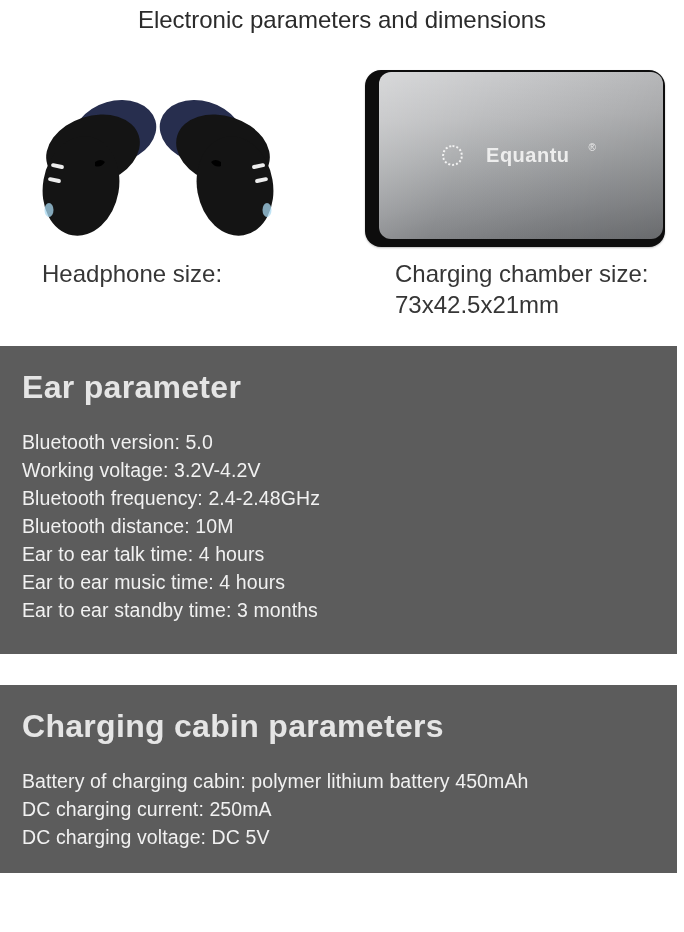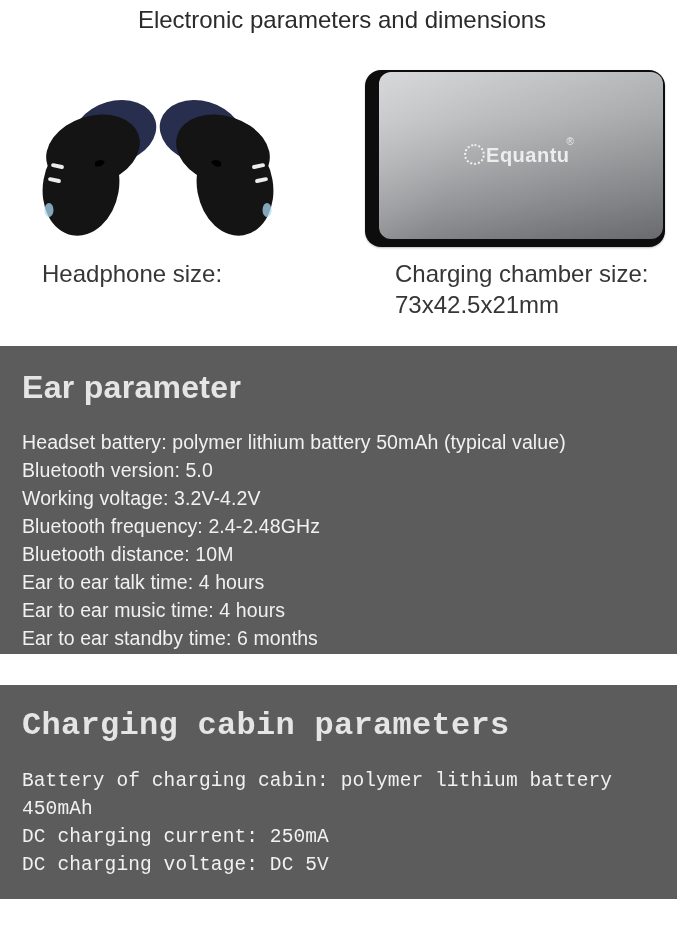--- a/index.html
+++ b/index.html
@@ -70,22 +70,22 @@
     border-radius: 12px;
     background:
       linear-gradient(115deg, rgba(255,255,255,0.30) 0%, rgba(255,255,255,0.06) 35%, rgba(0,0,0,0.05) 70%, rgba(0,0,0,0.12) 100%),
       linear-gradient(178deg, #c7c8ca 0%, #b8b9bb 28%, #a4a6a8 52%, #8d8f92 78%, #77797c 100%);
     display: flex;
     align-items: center;
     justify-content: center;
   }
   .case-logo {
     display: flex;
-    align-items: flex-start;
-    gap: 1px;
+    align-items: center;
+    gap: 23px;
     color: #ececec;
   }
   .logo-ring {
     width: 17px;
     height: 17px;
     border: 2.6px dotted #f2f2f2;
     border-radius: 50%;
   }
   .brand-name {
     font-size: 20px;
@@ -114,22 +114,21 @@
     box-sizing: border-box;
     background: #5c5c5c;
     padding: 22px 24px 0 22px;
   }
   .panel-ear {
     margin-top: 26px;
     height: 308px;
   }
   .panel-cabin {
     margin-top: 31px;
-    height: 214px;
-    font-family: Liberation Mono, monospace;
+    height: 188px;
   }
   .panel-heading {
     margin: 0;
     font-size: 32px;
     line-height: 38px;
     font-weight: bold;
     color: #e5e5e5;
     letter-spacing: 0.3px;
   }
   .panel-lines {
@@ -194,28 +193,27 @@
       <div class="caption caption-case">
         <div>Charging chamber size:</div>
         <div>73x42.5x21mm</div>
       </div>
     </div>
   </div>
 
   <section class="panel panel-ear">
     <h2 class="panel-heading">Ear parameter</h2>
     <div class="panel-lines">
-      <div>Headset battery: polymer lithium battery 50mAh (typical value)</div>
       <div>Bluetooth version: 5.0</div>
       <div>Working voltage: 3.2V-4.2V</div>
       <div>Bluetooth frequency: 2.4-2.48GHz</div>
       <div>Bluetooth distance: 10M</div>
       <div>Ear to ear talk time: 4 hours</div>
       <div>Ear to ear music time: 4 hours</div>
-      <div>Ear to ear standby time: 6 months</div>
+      <div>Ear to ear standby time: 3 months</div>
     </div>
   </section>
 
   <section class="panel panel-cabin">
     <h2 class="panel-heading">Charging cabin parameters</h2>
     <div class="panel-lines">
       <div>Battery of charging cabin: polymer lithium battery 450mAh</div>
       <div>DC charging current: 250mA</div>
       <div>DC charging voltage: DC 5V</div>
     </div>

